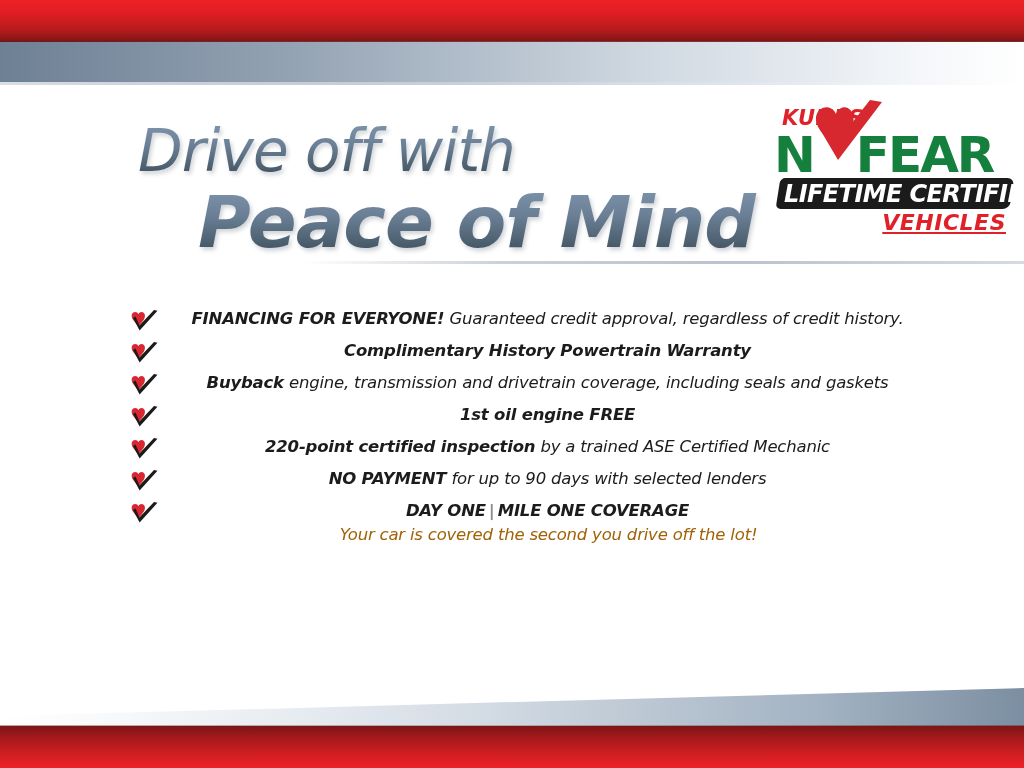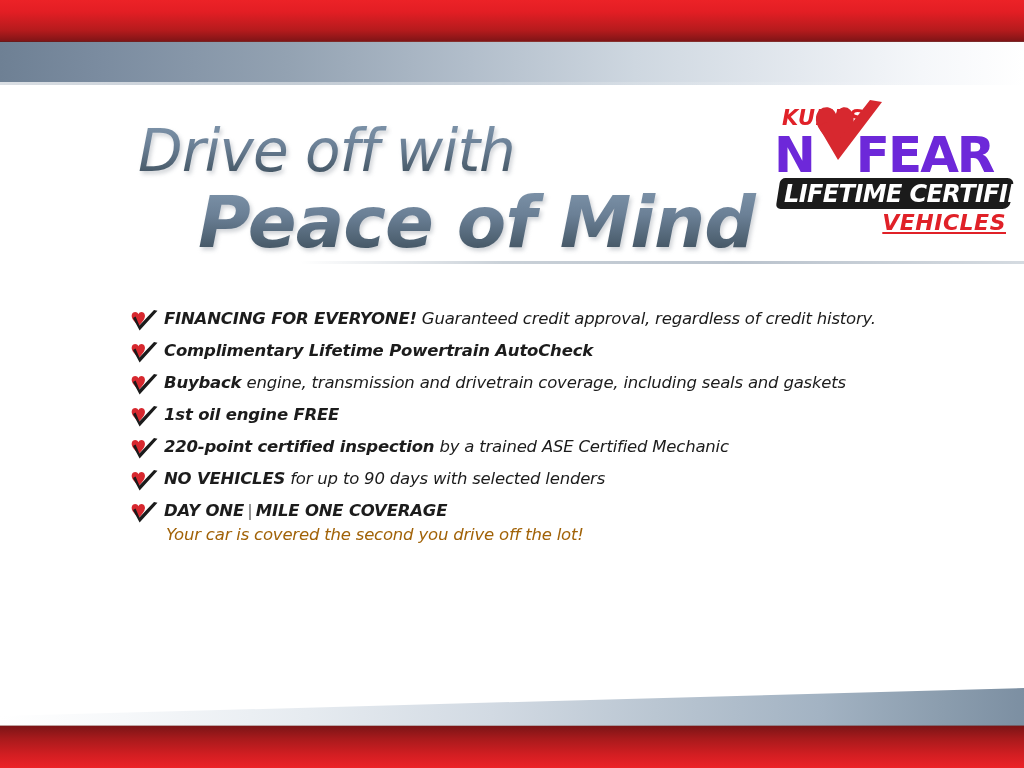--- a/index.html
+++ b/index.html
@@ -148,21 +148,21 @@
     line-height: 1;
   }
   .logo-nofear {
     position: absolute;
     left: 4px;
     top: 22px;
     font-family: "DejaVu Sans", sans-serif;
     font-weight: 700;
     font-size: 50px;
     letter-spacing: -2px;
-    color: #6d28d9;
+    color: #15803d;
     line-height: 1;
     white-space: nowrap;
   }
   .logo-n { position: relative; z-index: 3; }
   .logo-fear { position: relative; z-index: 3; margin-left: 42px; }
   .logo-check {
     position: absolute;
     left: 38px;
     top: -8px;
     width: 76px;
@@ -214,20 +214,21 @@
     left: 131px;
     top: 308px;
     width: 800px;
   }
   .benefit-row {
     position: relative;
     min-height: 32px;
     padding-left: 33px;
     margin-bottom: 0px;
     height: 32px;
+    text-align: center;
   }
   .benefit-row.tall { height: 56px; }
   .benefit-icon {
     position: absolute;
     left: 0;
     top: 2px;
     width: 27px;
     height: 22px;
   }
   .benefit-text {
@@ -304,21 +305,21 @@
         <path d="M2.0 8.0 L8.6 20.5 L26.5 0.8 L23.0 0.0 L8.4 15.4 L4.6 6.6 Z" fill="#1b1b1b"></path>
       </svg>
       <div class="benefit-text"><b>FINANCING FOR EVERYONE!</b><span> Guaranteed credit approval, regardless of credit history.</span></div>
     </div>
 
     <div class="benefit-row">
       <svg class="benefit-icon" viewBox="0 0 27 22">
         <path d="M7.4 4.2 C6.2 0.8, 1.2 1.2, 0.7 5.2 C0.2 8.6, 4.0 12.2, 7.6 16.0 C11.2 12.2, 14.4 8.6, 13.9 5.2 C13.4 1.2, 8.6 0.8, 7.4 4.2 Z" fill="#d7282f"></path>
         <path d="M2.0 8.0 L8.6 20.5 L26.5 0.8 L23.0 0.0 L8.4 15.4 L4.6 6.6 Z" fill="#1b1b1b"></path>
       </svg>
-      <div class="benefit-text"><b>Complimentary Lifetime Powertrain AutoCheck</b><span></span></div>
+      <div class="benefit-text"><b>Complimentary History Powertrain Warranty</b><span></span></div>
     </div>
 
     <div class="benefit-row">
       <svg class="benefit-icon" viewBox="0 0 27 22">
         <path d="M7.4 4.2 C6.2 0.8, 1.2 1.2, 0.7 5.2 C0.2 8.6, 4.0 12.2, 7.6 16.0 C11.2 12.2, 14.4 8.6, 13.9 5.2 C13.4 1.2, 8.6 0.8, 7.4 4.2 Z" fill="#d7282f"></path>
         <path d="M2.0 8.0 L8.6 20.5 L26.5 0.8 L23.0 0.0 L8.4 15.4 L4.6 6.6 Z" fill="#1b1b1b"></path>
       </svg>
       <div class="benefit-text"><b>Buyback</b><span> engine, transmission and drivetrain coverage, including seals and gaskets</span></div>
     </div>
 
@@ -338,21 +339,21 @@
       <div class="benefit-text"><b>220-point certified inspection</b><span> by a trained ASE Certified Mechanic</span></div>
     </div>
 
 
 
     <div class="benefit-row">
       <svg class="benefit-icon" viewBox="0 0 27 22">
         <path d="M7.4 4.2 C6.2 0.8, 1.2 1.2, 0.7 5.2 C0.2 8.6, 4.0 12.2, 7.6 16.0 C11.2 12.2, 14.4 8.6, 13.9 5.2 C13.4 1.2, 8.6 0.8, 7.4 4.2 Z" fill="#d7282f"></path>
         <path d="M2.0 8.0 L8.6 20.5 L26.5 0.8 L23.0 0.0 L8.4 15.4 L4.6 6.6 Z" fill="#1b1b1b"></path>
       </svg>
-      <div class="benefit-text"><b>NO VEHICLES</b><span> for up to 90 days with selected lenders</span></div>
+      <div class="benefit-text"><b>NO PAYMENT</b><span> for up to 90 days with selected lenders</span></div>
     </div>
 
     <div class="benefit-row tall">
       <svg class="benefit-icon" viewBox="0 0 27 22">
         <path d="M7.4 4.2 C6.2 0.8, 1.2 1.2, 0.7 5.2 C0.2 8.6, 4.0 12.2, 7.6 16.0 C11.2 12.2, 14.4 8.6, 13.9 5.2 C13.4 1.2, 8.6 0.8, 7.4 4.2 Z" fill="#d7282f"></path>
         <path d="M2.0 8.0 L8.6 20.5 L26.5 0.8 L23.0 0.0 L8.4 15.4 L4.6 6.6 Z" fill="#1b1b1b"></path>
       </svg>
       <div class="benefit-text"><b>DAY ONE</b><span class="sep">|</span><b>MILE ONE COVERAGE</b></div>
       <div class="benefit-sub">Your car is covered the second you drive off the lot!</div>
     </div>

